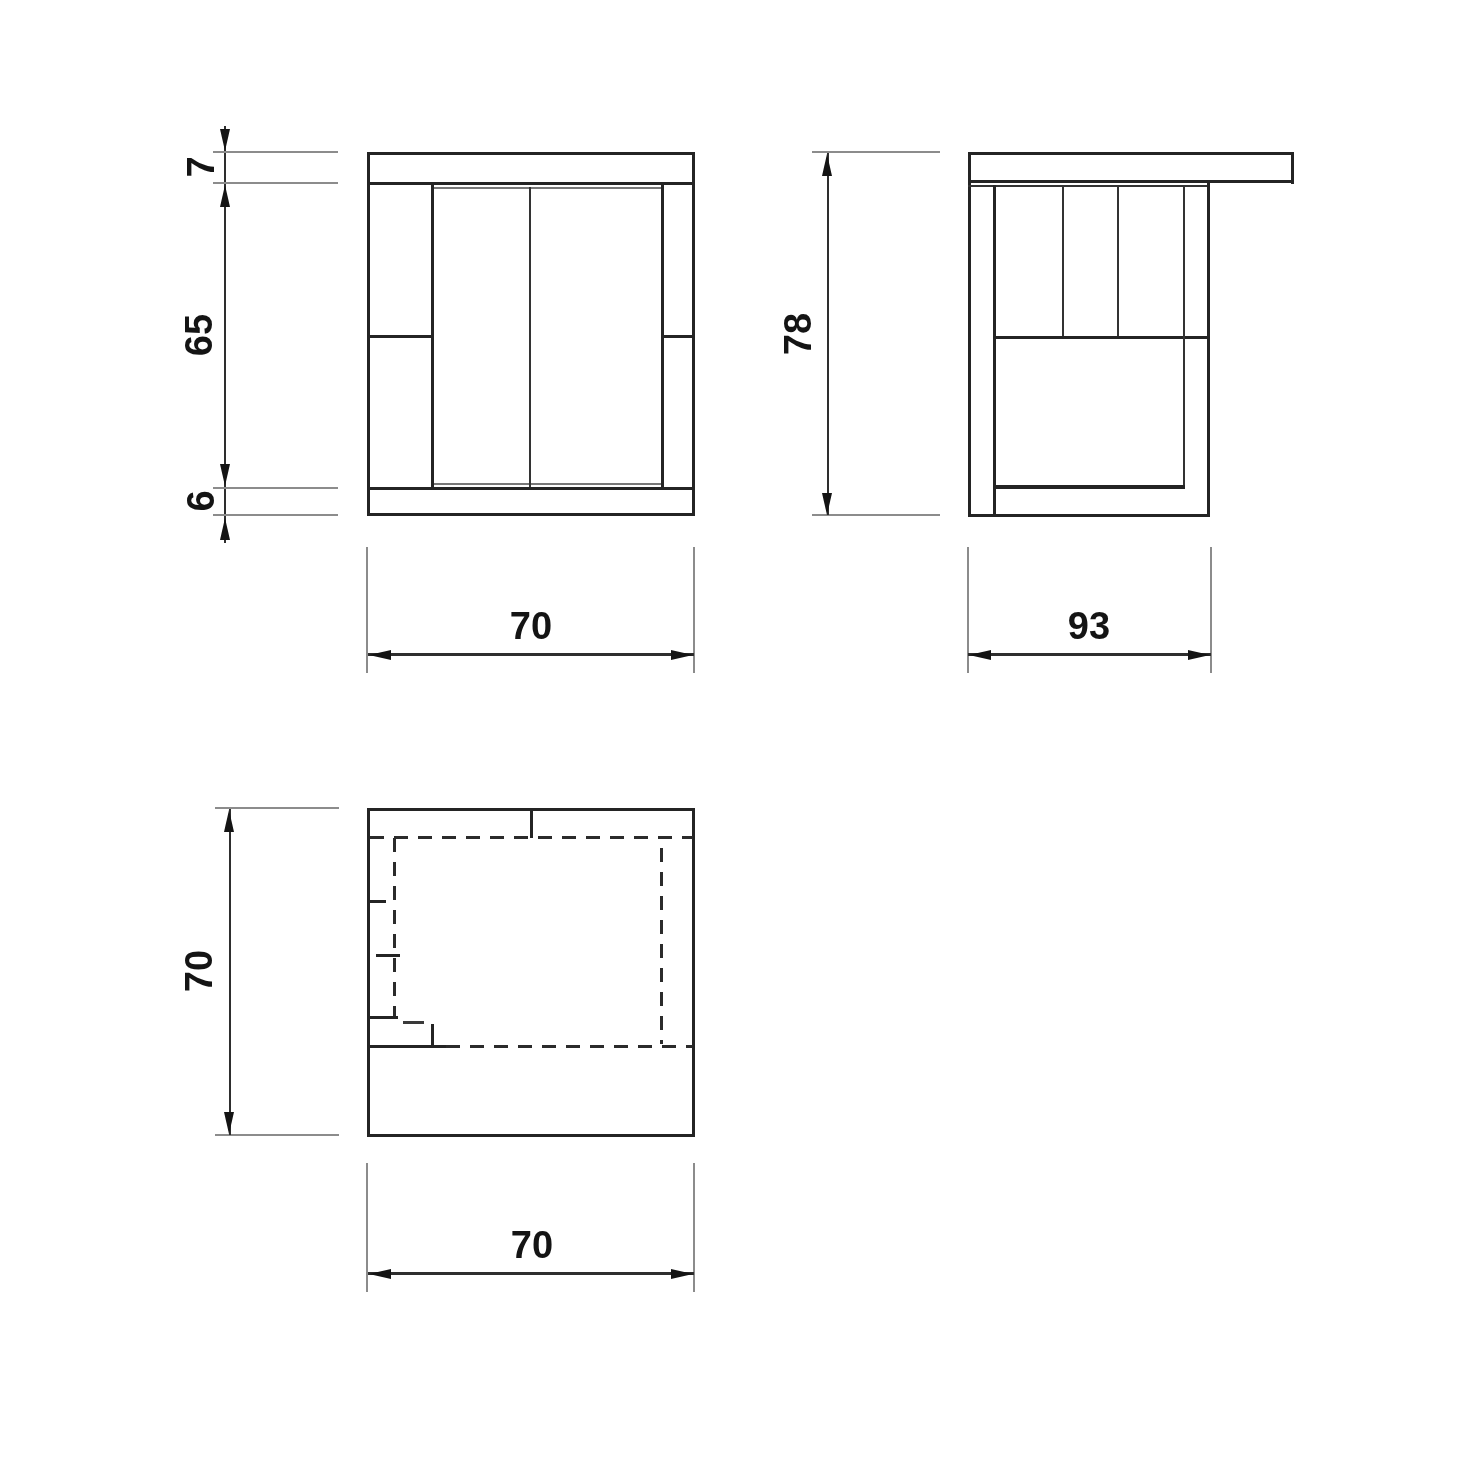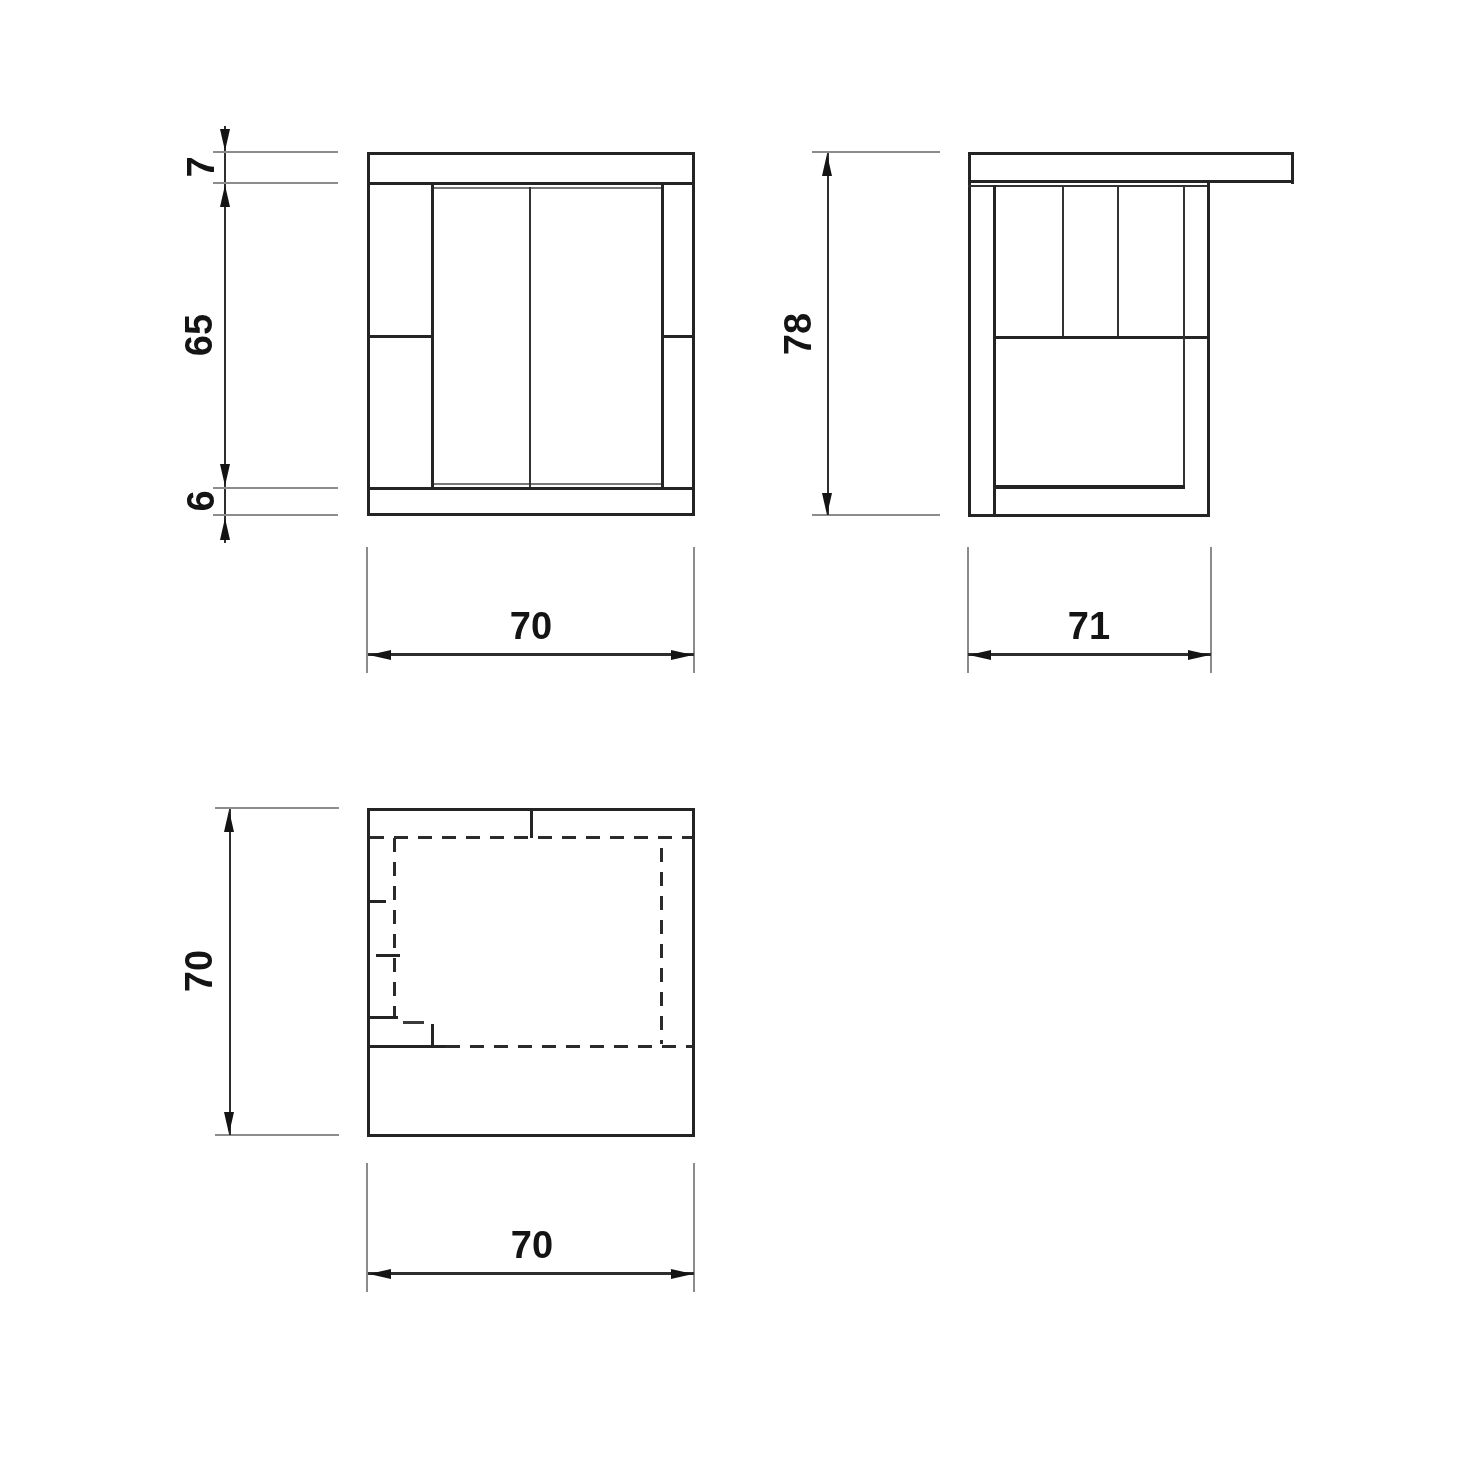--- a/index.html
+++ b/index.html
@@ -111,21 +111,21 @@
     <div class="arr arr-down" style="left:822px;top:493px;"></div>
     <div class="lbl rot" style="left:758px;top:314px;">78</div>
   </div>
 
   <div>
     <div class="ext" style="left:967px;top:547px;width:2px;height:126px;"></div>
     <div class="ext" style="left:1210px;top:547px;width:2px;height:126px;"></div>
     <div class="dim" style="left:968px;top:653px;width:243px;height:3px;"></div>
     <div class="arr arr-left" style="left:969px;top:650px;"></div>
     <div class="arr arr-right" style="left:1188px;top:650px;"></div>
-    <div class="lbl" style="left:1049px;top:606px;">71</div>
+    <div class="lbl" style="left:1049px;top:606px;">93</div>
   </div>
 
   <div>
     <div class="ext" style="left:215px;top:807px;width:124px;height:2px;"></div>
     <div class="ext" style="left:215px;top:1134px;width:124px;height:2px;"></div>
     <div class="dim" style="left:229px;top:809px;width:2px;height:326px;"></div>
     <div class="arr arr-up" style="left:224px;top:810px;"></div>
     <div class="arr arr-down" style="left:224px;top:1112px;"></div>
     <div class="lbl rot" style="left:159px;top:951px;">70</div>
   </div>

